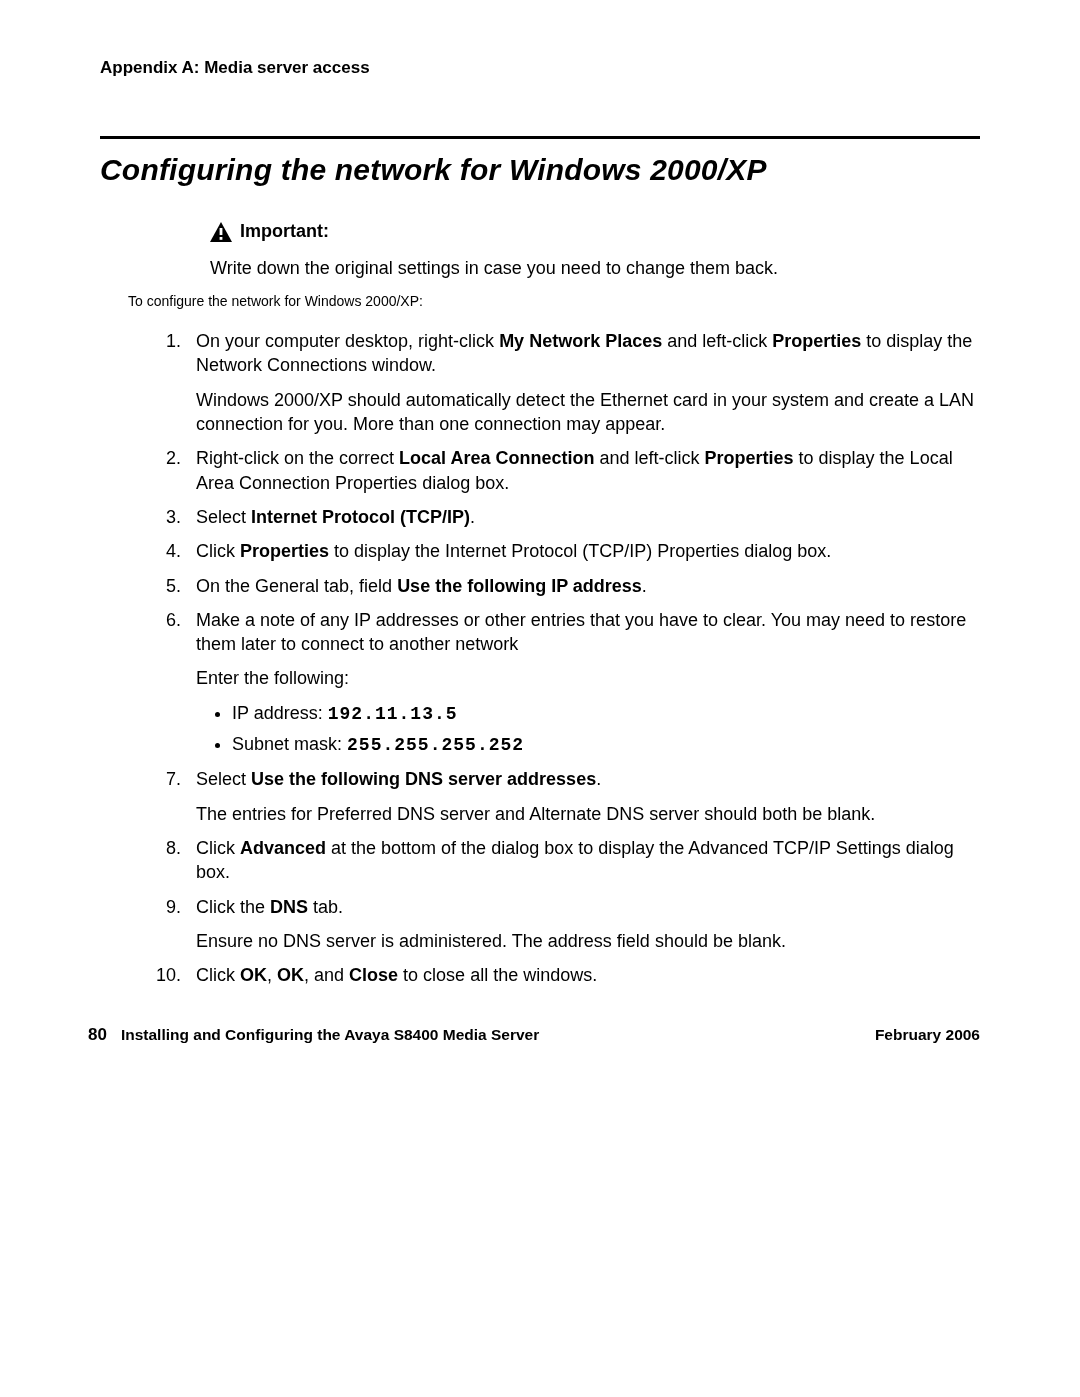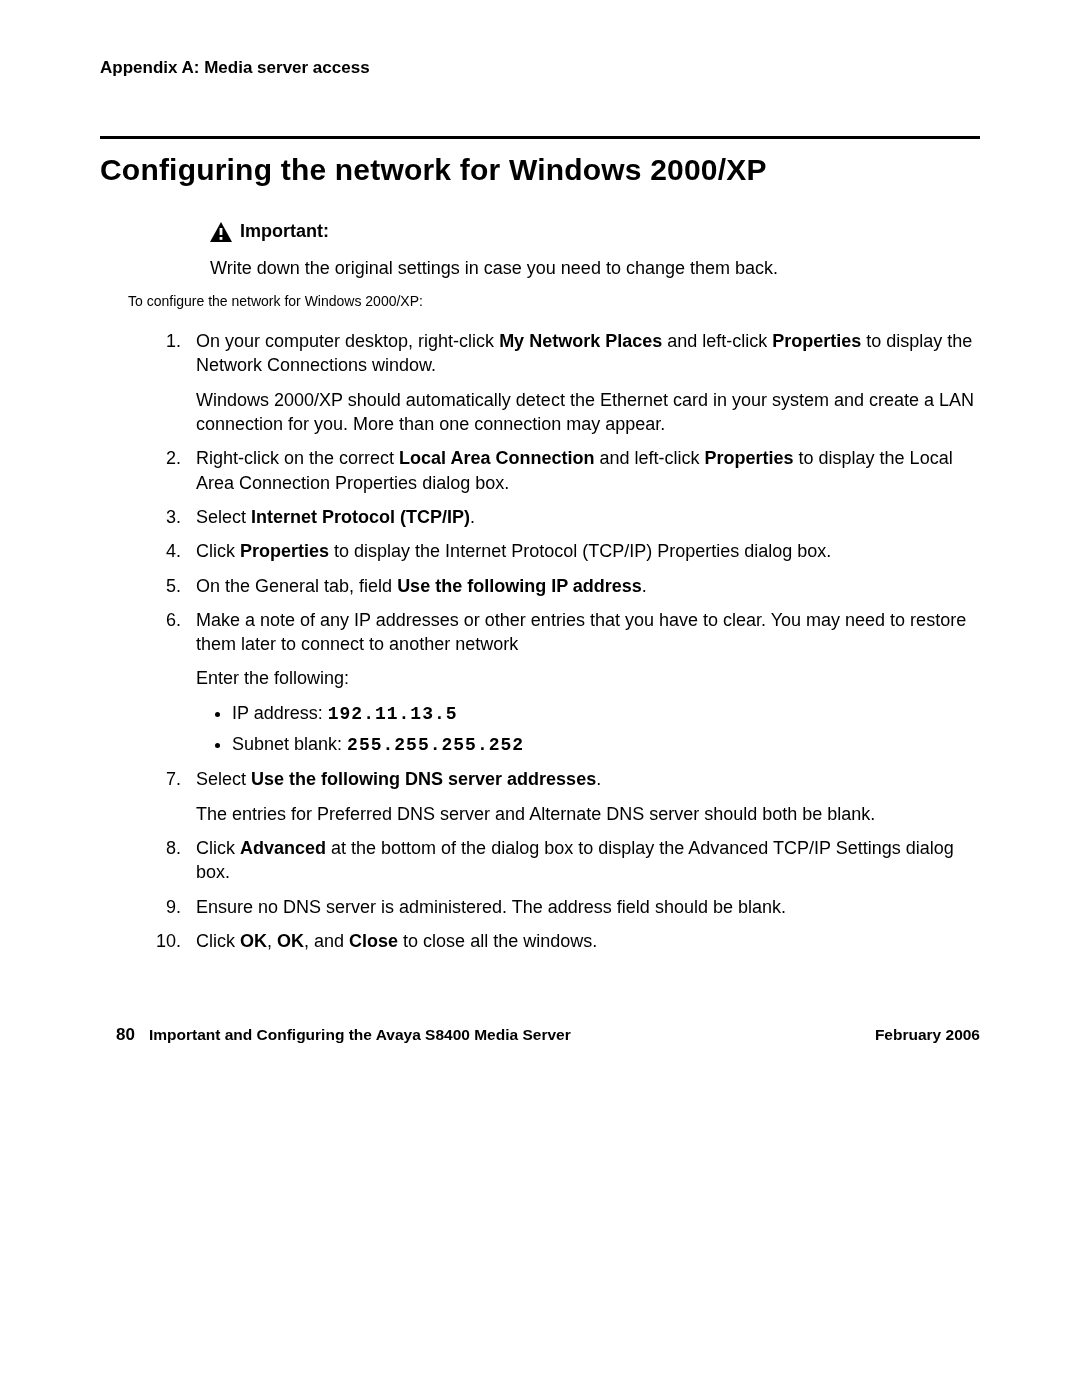--- a/index.html
+++ b/index.html
@@ -24,20 +24,21 @@
   .rule {
     border: none;
     border-top: 3px solid #000;
     margin: 0 0 14px 0;
   }
   h1.title {
     font-size: 30px;
     font-weight: bold;
     margin: 0 0 34px 0;
     letter-spacing: 0.2px;
+    font-style: italic;
   }
   .callout {
     display: flex;
     align-items: flex-end;
     margin-left: 110px;
     margin-bottom: 14px;
   }
   .callout svg {
     flex: 0 0 auto;
     margin-right: 8px;
@@ -83,21 +84,21 @@
     margin-bottom: 6px;
   }
   .mono {
     font-family: "Courier New", Courier, monospace;
     font-weight: bold;
     letter-spacing: 1px;
   }
   .b { font-weight: bold; }
   .footer {
     position: absolute;
-    left: 116px;
+    left: 88px;
     right: 100px;
     bottom: 56px;
     display: flex;
     justify-content: space-between;
     align-items: baseline;
     font-size: 15.5px;
     font-weight: bold;
   }
   .footer .pg {
     margin-right: 14px;
@@ -165,51 +166,54 @@
     </li>
 
     <li>
       <p>Make a note of any IP addresses or other entries that you have to clear. You may need to restore them later to connect to another network</p>
       <p>Enter the following:</p>
       <ul class="bullets">
         <li>
           <span>IP address: </span><span class="mono">192.11.13.5</span>
         </li>
         <li>
-          <span>Subnet blank: </span><span class="mono">255.255.255.252</span>
+          <span>Subnet mask: </span><span class="mono">255.255.255.252</span>
         </li>
       </ul>
     </li>
 
     <li>
       <p>
         <span>Select </span><span class="b">Use the following DNS server addresses</span><span>.</span>
       </p>
       <p>The entries for Preferred DNS server and Alternate DNS server should both be blank.</p>
     </li>
 
     <li>
       <p>
         <span>Click </span><span class="b">Advanced</span><span> at the bottom of the dialog box to display the Advanced TCP/IP Settings dialog box.</span>
       </p>
     </li>
 
     <li>
+      <p>
+        <span>Click the </span><span class="b">DNS</span><span> tab.</span>
+      </p>
       <p>Ensure no DNS server is administered. The address field should be blank.</p>
     </li>
 
     <li>
       <p>
         <span>Click </span><span class="b">OK</span><span>, </span><span class="b">OK</span><span>, and </span><span class="b">Close</span><span> to close all the windows.</span>
       </p>
     </li>
 
   </ol>
 
   <div class="footer">
     <div class="left">
       <span class="pg">80</span>
-      <span>Important and Configuring the Avaya S8400 Media Server</span>
+      <span>Installing and Configuring the Avaya S8400 Media Server</span>
     </div>
     <span>February 2006</span>
   </div>
 
 </div>
 
 </body></html>

